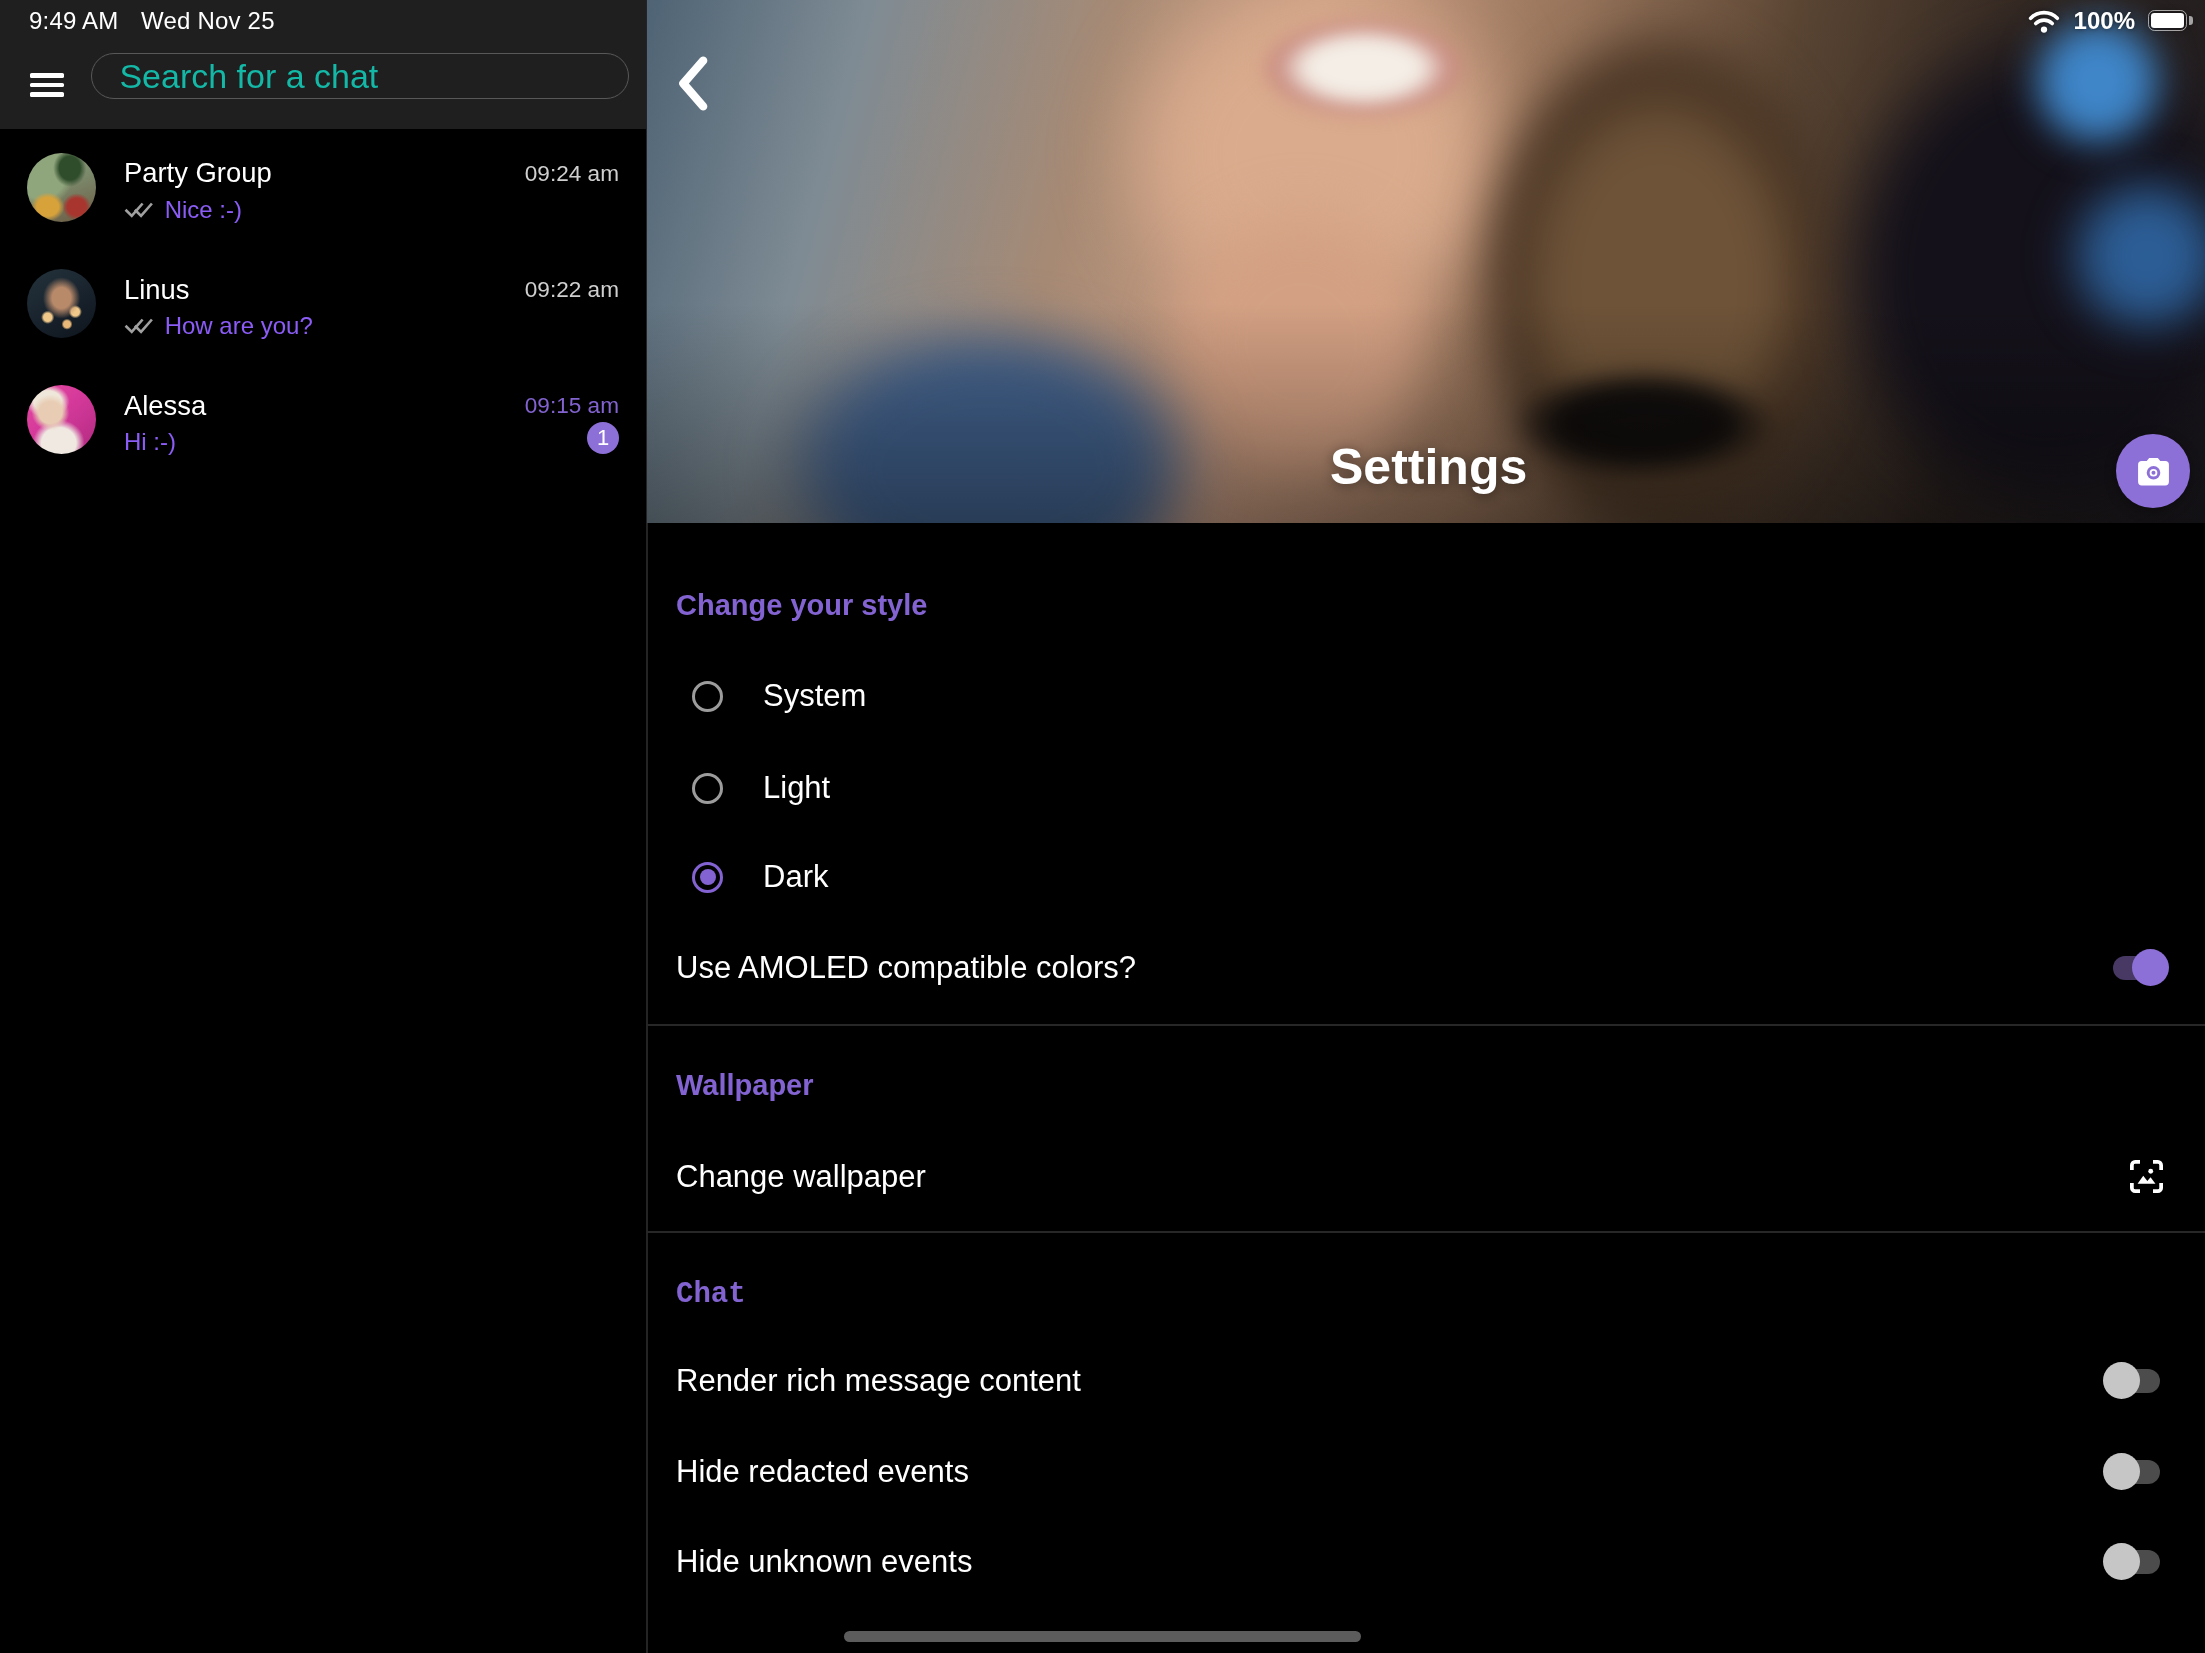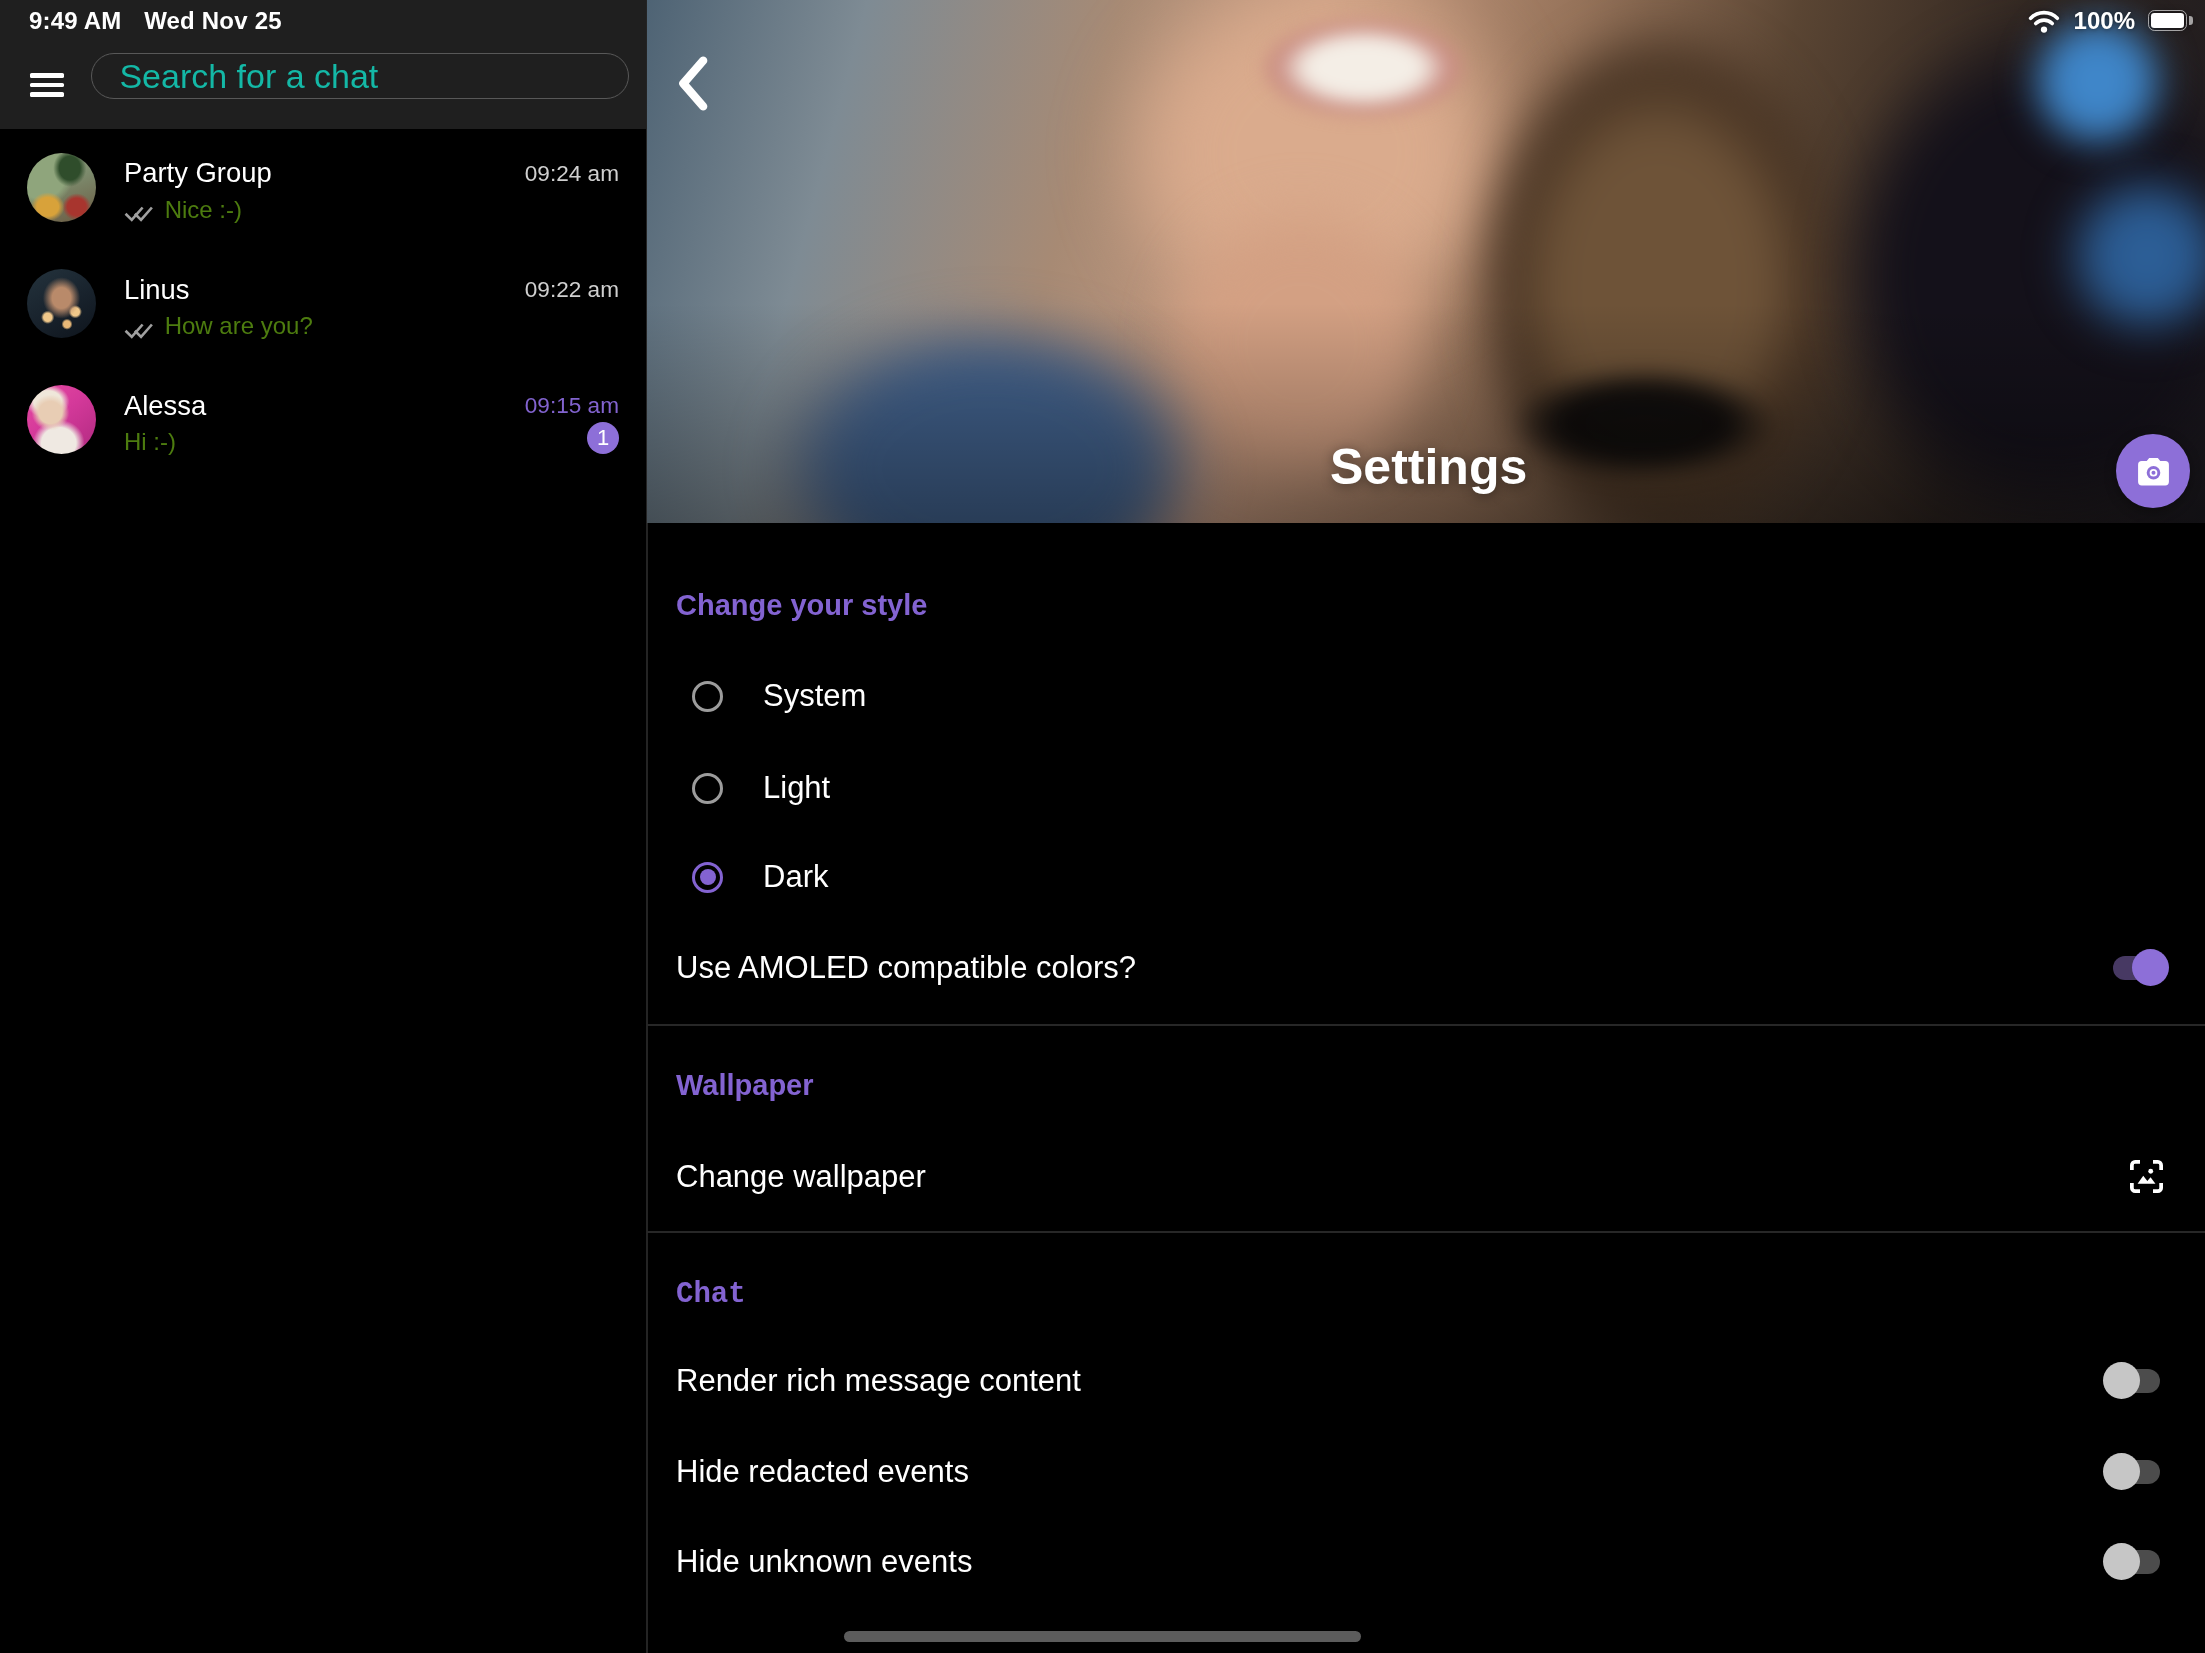--- a/index.html
+++ b/index.html
@@ -3,21 +3,21 @@
 <meta charset="utf-8">
 <style>
   html,body{margin:0;padding:0;background:#000;}
   .screen{position:relative;width:2205px;height:1653px;background:#000;overflow:hidden;
           font-family:"Liberation Sans","DejaVu Sans",sans-serif;color:#fff;}
 
   
   .sidebar{position:absolute;left:0;top:0;width:646px;height:100%;background:#000;}
   .sidebar-top{position:absolute;left:0;top:0;width:100%;height:129px;background:#1f1f1f;}
   .status-left{position:absolute;left:29px;top:6.5px;display:flex;gap:22.6px;
-               font-size:24px;font-weight:700;letter-spacing:0.2px;}
+               font-size:24px;font-weight:400;letter-spacing:0.2px;}
   .menu-btn{position:absolute;left:30px;top:73px;width:34px;height:24px;background:none;border:none;
             padding:0;cursor:pointer;display:flex;flex-direction:column;justify-content:space-between;}
   .menu-btn i{display:block;height:4.8px;background:#fff;border-radius:1.6px;}
   .search-pill{position:absolute;left:91px;top:53px;width:538px;height:46px;box-sizing:border-box;
                border:1.6px solid #585858;border-radius:32px;display:flex;align-items:center;
                padding-left:27.4px;font-size:34px;color:#14b8a6;}
   .chat-list{position:absolute;left:0;top:129px;right:0;padding-top:5.7px;}
   .chat-item{position:relative;height:105px;margin-bottom:11.3px;cursor:pointer;}
   .avatar{position:absolute;left:27px;top:18px;width:69px;height:69px;border-radius:50%;overflow:hidden;}
   .av-party{background:
@@ -31,22 +31,22 @@
       radial-gradient(12% 12% at 30% 70%, #f0c88a 0 50%, transparent 80%),
       radial-gradient(12% 12% at 70% 62%, #f0c88a 0 50%, transparent 80%),
       radial-gradient(10% 10% at 58% 80%, #e8b878 0 50%, transparent 80%),
       linear-gradient(150deg,#24333d 0%,#18222c 55%,#0e141c 100%);}
   .av-alessa{background:
       radial-gradient(42% 40% at 34% 40%, #e8cdb4 0 40%, transparent 65%),
       radial-gradient(45% 35% at 30% 24%, #efe7da 0 45%, transparent 70%),
       radial-gradient(50% 45% at 46% 84%, #efe9e2 0 50%, transparent 75%),
       linear-gradient(140deg,#e84aa2 0%,#d4399a 45%,#b02a80 100%);}
   .chat-name{position:absolute;left:124px;top:22.6px;font-size:27.4px;color:#fff;}
-  .chat-msg{position:absolute;left:124px;top:61px;display:flex;align-items:flex-end;gap:9.7px;
-            font-size:24px;color:#4d7c0f;}
+  .chat-msg{position:absolute;left:124px;top:61px;display:flex;align-items:center;gap:9.7px;
+            font-size:24px;color:#8b5cf6;}
   .chat-time{position:absolute;right:27px;top:26px;font-size:22.6px;color:#cfcfcf;}
   .chat-time.unread{color:#8263cf;}
   .badge{position:absolute;right:27px;top:55px;width:32px;height:32px;border-radius:50%;
          background:#8d6fd8;color:#fff;font-size:22px;display:flex;align-items:center;justify-content:center;}
 
   .v-divider{position:absolute;left:646px;top:0;bottom:0;width:1.6px;background:#242424;}
 
   
   .main{position:absolute;left:647px;top:0;width:1558px;height:1653px;}
   .header{position:absolute;left:0;top:0;width:100%;height:523px;overflow:hidden;background:#46525f;}

